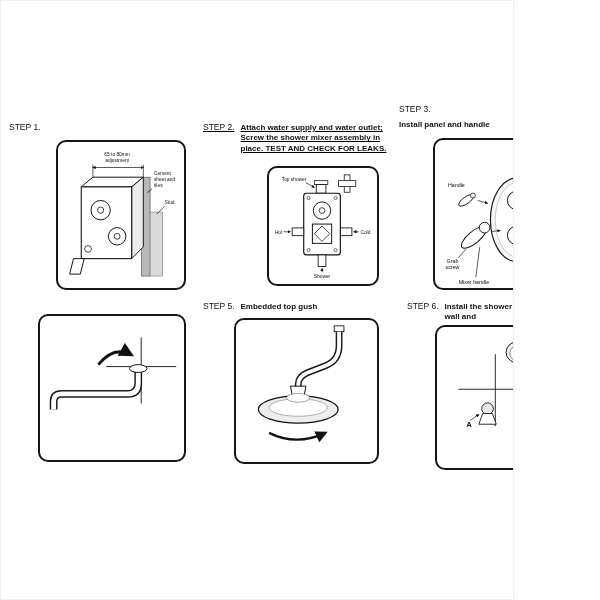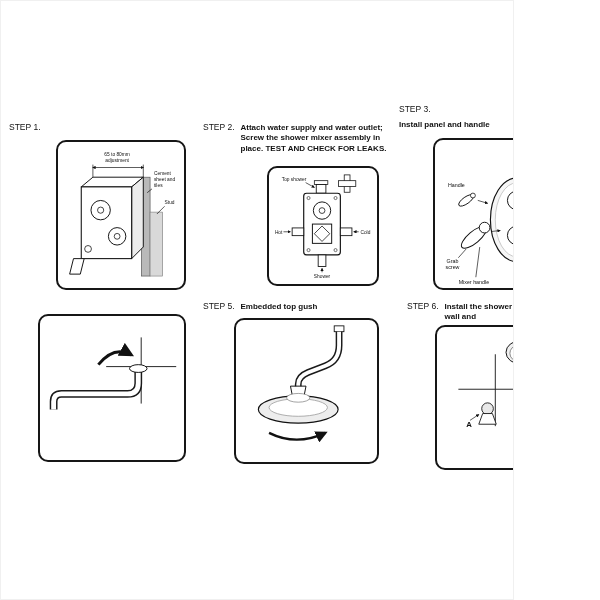--- a/index.html
+++ b/index.html
@@ -62,21 +62,21 @@
         <text class="t s5" x="99" y="46">tiles</text>
         <line class="ln" x1="97" y1="48" x2="92" y2="52" stroke-width="0.6"></line>
       </g>
       <g>
         <text class="t s5" x="110" y="64">Stud</text>
         <line class="ln" x1="110" y1="66" x2="102" y2="74" stroke-width="0.6"></line>
       </g>
     </svg>
   </div>
 
-  <div class="step-header" style="left:202px;top:121px;">
+  <div class="step-header" style="left:202px;top:121px;text-decoration:underline;">
     <span class="step-label">STEP 2.</span>
     <span class="step-title">Attach water supply and water outlet;
 Screw the shower mixer assembly in
 place. TEST AND CHECK FOR LEAKS.</span>
   </div>
   <div class="panel" style="left:266px;top:165px;width:112px;height:120px;">
     <svg viewBox="0 0 112 120">
       <g>
         <text class="t s5" x="26" y="13" text-anchor="middle">Top shower</text>
         <line class="ln" x1="38" y1="15" x2="47" y2="20" marker-end="url(#ah)"></line>

